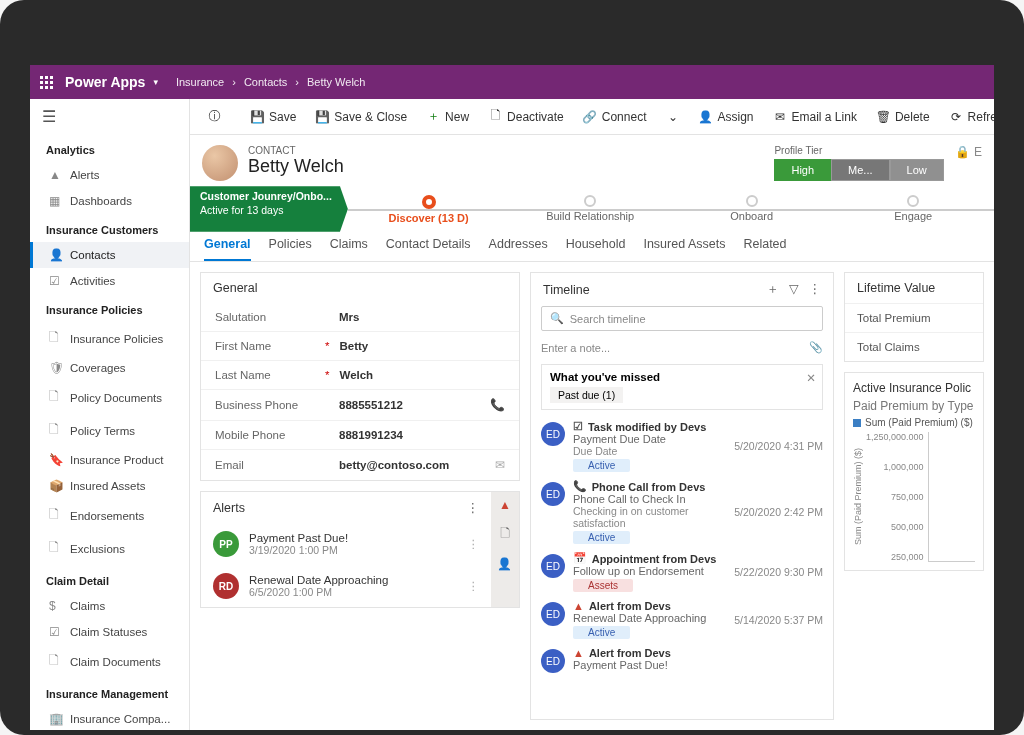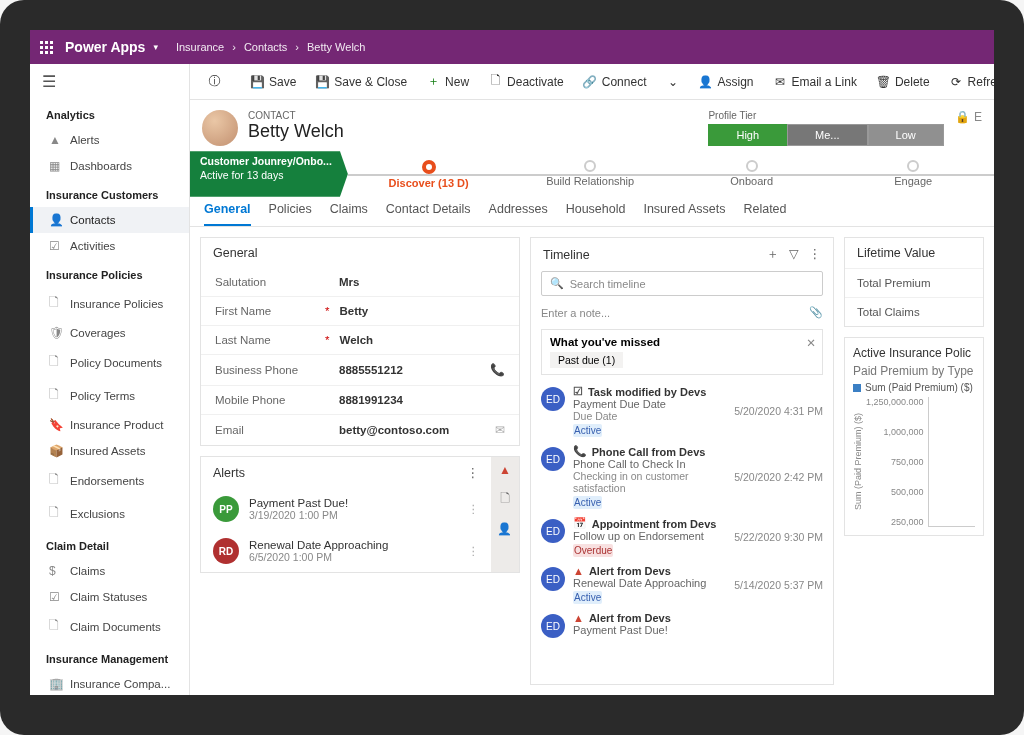--- a/index.html
+++ b/index.html
@@ -1,18 +1,18 @@
 <!DOCTYPE html>
 <html><head>
 <meta charset="utf-8">
 <style>
 * { box-sizing: border-box; margin: 0; padding: 0; font-family: "Segoe UI", Arial, sans-serif; }
 body { background: #f5f5f5; }
 .device { width: 1024px; height: 735px; margin: 0 auto; background: #2a2a2a; border-radius: 24px; padding: 30px 30px 40px; }
-.screen { width: 100%; height: 100%; background: #fff; overflow: hidden; position: relative; display: flex; flex-direction: column; }
+.screen { width: 100%; height: 100%; background: #fff; overflow: hidden; position: relative; display: flex; flex-direction: column; margin-top: 35px; }
 .topbar { background: #742774; height: 34px; display: flex; align-items: center; padding: 0 10px; color: #fff; font-size: 12px; }
 .waffle { display: grid; grid-template-columns: repeat(3,3px); grid-template-rows: repeat(3,3px); gap: 2px; margin-right: 12px; cursor: pointer; }
 .waffle span { background: #fff; width: 3px; height: 3px; }
 .app-name { font-weight: 600; font-size: 14px; margin-right: 8px; }
 .chev { font-size: 9px; margin-right: 18px; }
 .bc { display: flex; gap: 8px; font-size: 11px; opacity: .9; }
 .bc span { cursor: pointer; }
 .cmdbar { height: 36px; border-bottom: 1px solid #e3e3e3; display: flex; align-items: center; padding: 0 10px; font-size: 12px; color: #333; gap: 4px; overflow: hidden; }
 .cmd { display: flex; align-items: center; gap: 5px; padding: 4px 8px; cursor: pointer; white-space: nowrap; }
 .cmd .ic { width: 13px; height: 13px; display: inline-flex; align-items: center; justify-content: center; }
@@ -25,21 +25,21 @@
 .sitem.active { background: #f0f2f5; border-left-color: #0078d4; color: #222; }
 .sitem .ic { width: 13px; color: #888; font-size: 12px; display: inline-flex; }
 .main { flex: 1; display: flex; flex-direction: column; overflow: hidden; }
 .header { display: flex; padding: 10px 12px 4px; align-items: flex-start; }
 .avatar { width: 36px; height: 36px; border-radius: 50%; background: radial-gradient(circle at 35% 30%, #eac7a6, #c29070); margin-right: 10px; }
 .htxt .lbl { font-size: 10px; color: #666; text-transform: uppercase; }
 .htxt .name { font-size: 18px; color: #222; }
 .tier { margin-left: auto; }
 .tier .lbl { font-size: 10px; color: #666; margin-bottom: 3px; }
 .tier-btns { display: flex; }
-.tier-btn { padding: 4px 27px; font-size: 11px; color: #fff; border: 1px solid #999; }
+.tier-btn { padding: 4px 16px; font-size: 11px; color: #fff; border: 1px solid #999; }
 .tier-btn.high { background: #3a9a3a; border-color: #3a9a3a; }
 .tier-btn.med { background: #777; color: #fff; }
 .tier-btn.low { background: #909090; }
 .lock { margin-left: 12px; color: #888; font-size: 12px; }
 .stage { display: flex; align-items: center; height: 40px; position: relative; margin: 4px 0 0; }
 .journey { background: #15803d; color: #fff; padding: 4px 16px 14px 10px; font-size: 10.5px; line-height: 1.3; clip-path: polygon(0 0, 95% 0, 100% 50%, 95% 100%, 0 100%); min-width: 150px; }
 .journey .j1 { font-weight: 600; }
 .stages { flex: 1; display: flex; position: relative; }
 .stages::before { content: ""; position: absolute; left: 0; right: 0; top: 50%; height: 2px; background: #ccc; }
 .stg { flex: 1; text-align: center; position: relative; font-size: 11px; color: #666; cursor: pointer; }
@@ -73,21 +73,21 @@
 .missed { margin: 6px 10px; border: 1px solid #e3e3e3; padding: 6px 8px; font-size: 11.5px; position: relative; }
 .missed .x { position: absolute; right: 6px; top: 6px; color: #888; cursor: pointer; }
 .pastdue { background: #f3f2f1; display: inline-block; padding: 2px 8px; border-radius: 0; margin-top: 4px; font-size: 10.5px; }
 .tl-item { display: flex; gap: 8px; padding: 4px 10px; font-size: 11px; }
 .tl-item .av { width: 24px; height: 24px; border-radius: 50%; background: #3b5fc4; color: #fff; display: flex; align-items: center; justify-content: center; font-size: 10px; margin-top: 2px; }
 .tl-body { flex: 1; }
 .tl-title { font-weight: 600; color: #333; display: flex; align-items: center; gap: 5px; }
 .tl-sub { color: #666; }
 .tl-sub2 { color: #888; font-size: 10.5px; }
 .tl-date { color: #888; font-size: 10.5px; align-self: center; white-space: nowrap; }
-.chip { display: inline-block; padding: 1px 1px; font-size: 10px; border-radius: 2px; margin-top: 2px; }
+.chip { display: inline-block; padding: 1px 15px; font-size: 10px; border-radius: 2px; margin-top: 2px; }
 .chip.active { background: #e0eefb; color: #3860b0; }
 .chip.overdue { background: #f8e0e0; color: #a33; }
 .lifetime .row { padding: 8px 12px; font-size: 11.5px; color: #555; border-top: 1px solid #f0f0f0; }
 .chart-card { padding: 8px; font-size: 10.5px; color: #555; }
 .chart-sub { font-size: 12px; color: #777; margin: 4px 0; }
 .legend { display: flex; align-items: center; gap: 4px; font-size: 10px; margin-bottom: 4px; }
 .legend .sw { width: 8px; height: 8px; background: #3b7fc4; }
 .chart { display: flex; height: 130px; }
 .yax { display: flex; flex-direction: column; justify-content: space-between; font-size: 9px; color: #888; text-align: right; padding-right: 4px; }
 .ylabel { writing-mode: vertical-rl; transform: rotate(180deg); font-size: 9px; color: #888; margin-right: 3px; align-self: center; }
@@ -405,21 +405,21 @@
                     <div class="tl-body"><div class="tl-title"><span style="color:#555">☑</span> Task modified by Devs</div><div class="tl-sub">Payment Due Date</div><div class="tl-sub2">Due Date</div><span class="chip active">Active</span></div>
                     <div class="tl-date">5/20/2020 4:31 PM</div>
                   </div>
                   <div class="tl-item">
                     <div class="av">ED</div>
                     <div class="tl-body"><div class="tl-title"><span style="color:#555">📞</span> Phone Call from Devs</div><div class="tl-sub">Phone Call to Check In</div><div class="tl-sub2">Checking in on customer satisfaction</div><span class="chip active">Active</span></div>
                     <div class="tl-date">5/20/2020 2:42 PM</div>
                   </div>
                   <div class="tl-item">
                     <div class="av">ED</div>
-                    <div class="tl-body"><div class="tl-title"><span style="color:#555">📅</span> Appointment from Devs</div><div class="tl-sub">Follow up on Endorsement</div><span class="chip overdue">Overdue</span></div>
+                    <div class="tl-body"><div class="tl-title"><span style="color:#555">📅</span> Appointment from Devs</div><div class="tl-sub">Follow up on Endorsement</div><span class="chip overdue">Assets</span></div>
                     <div class="tl-date">5/22/2020 9:30 PM</div>
                   </div>
                   <div class="tl-item">
                     <div class="av">ED</div>
                     <div class="tl-body"><div class="tl-title"><span style="color:#c43">▲</span> Alert from Devs</div><div class="tl-sub">Renewal Date Approaching</div><span class="chip active">Active</span></div>
                     <div class="tl-date">5/14/2020 5:37 PM</div>
                   </div>
                   <div class="tl-item">
                     <div class="av">ED</div>
                     <div class="tl-body">

